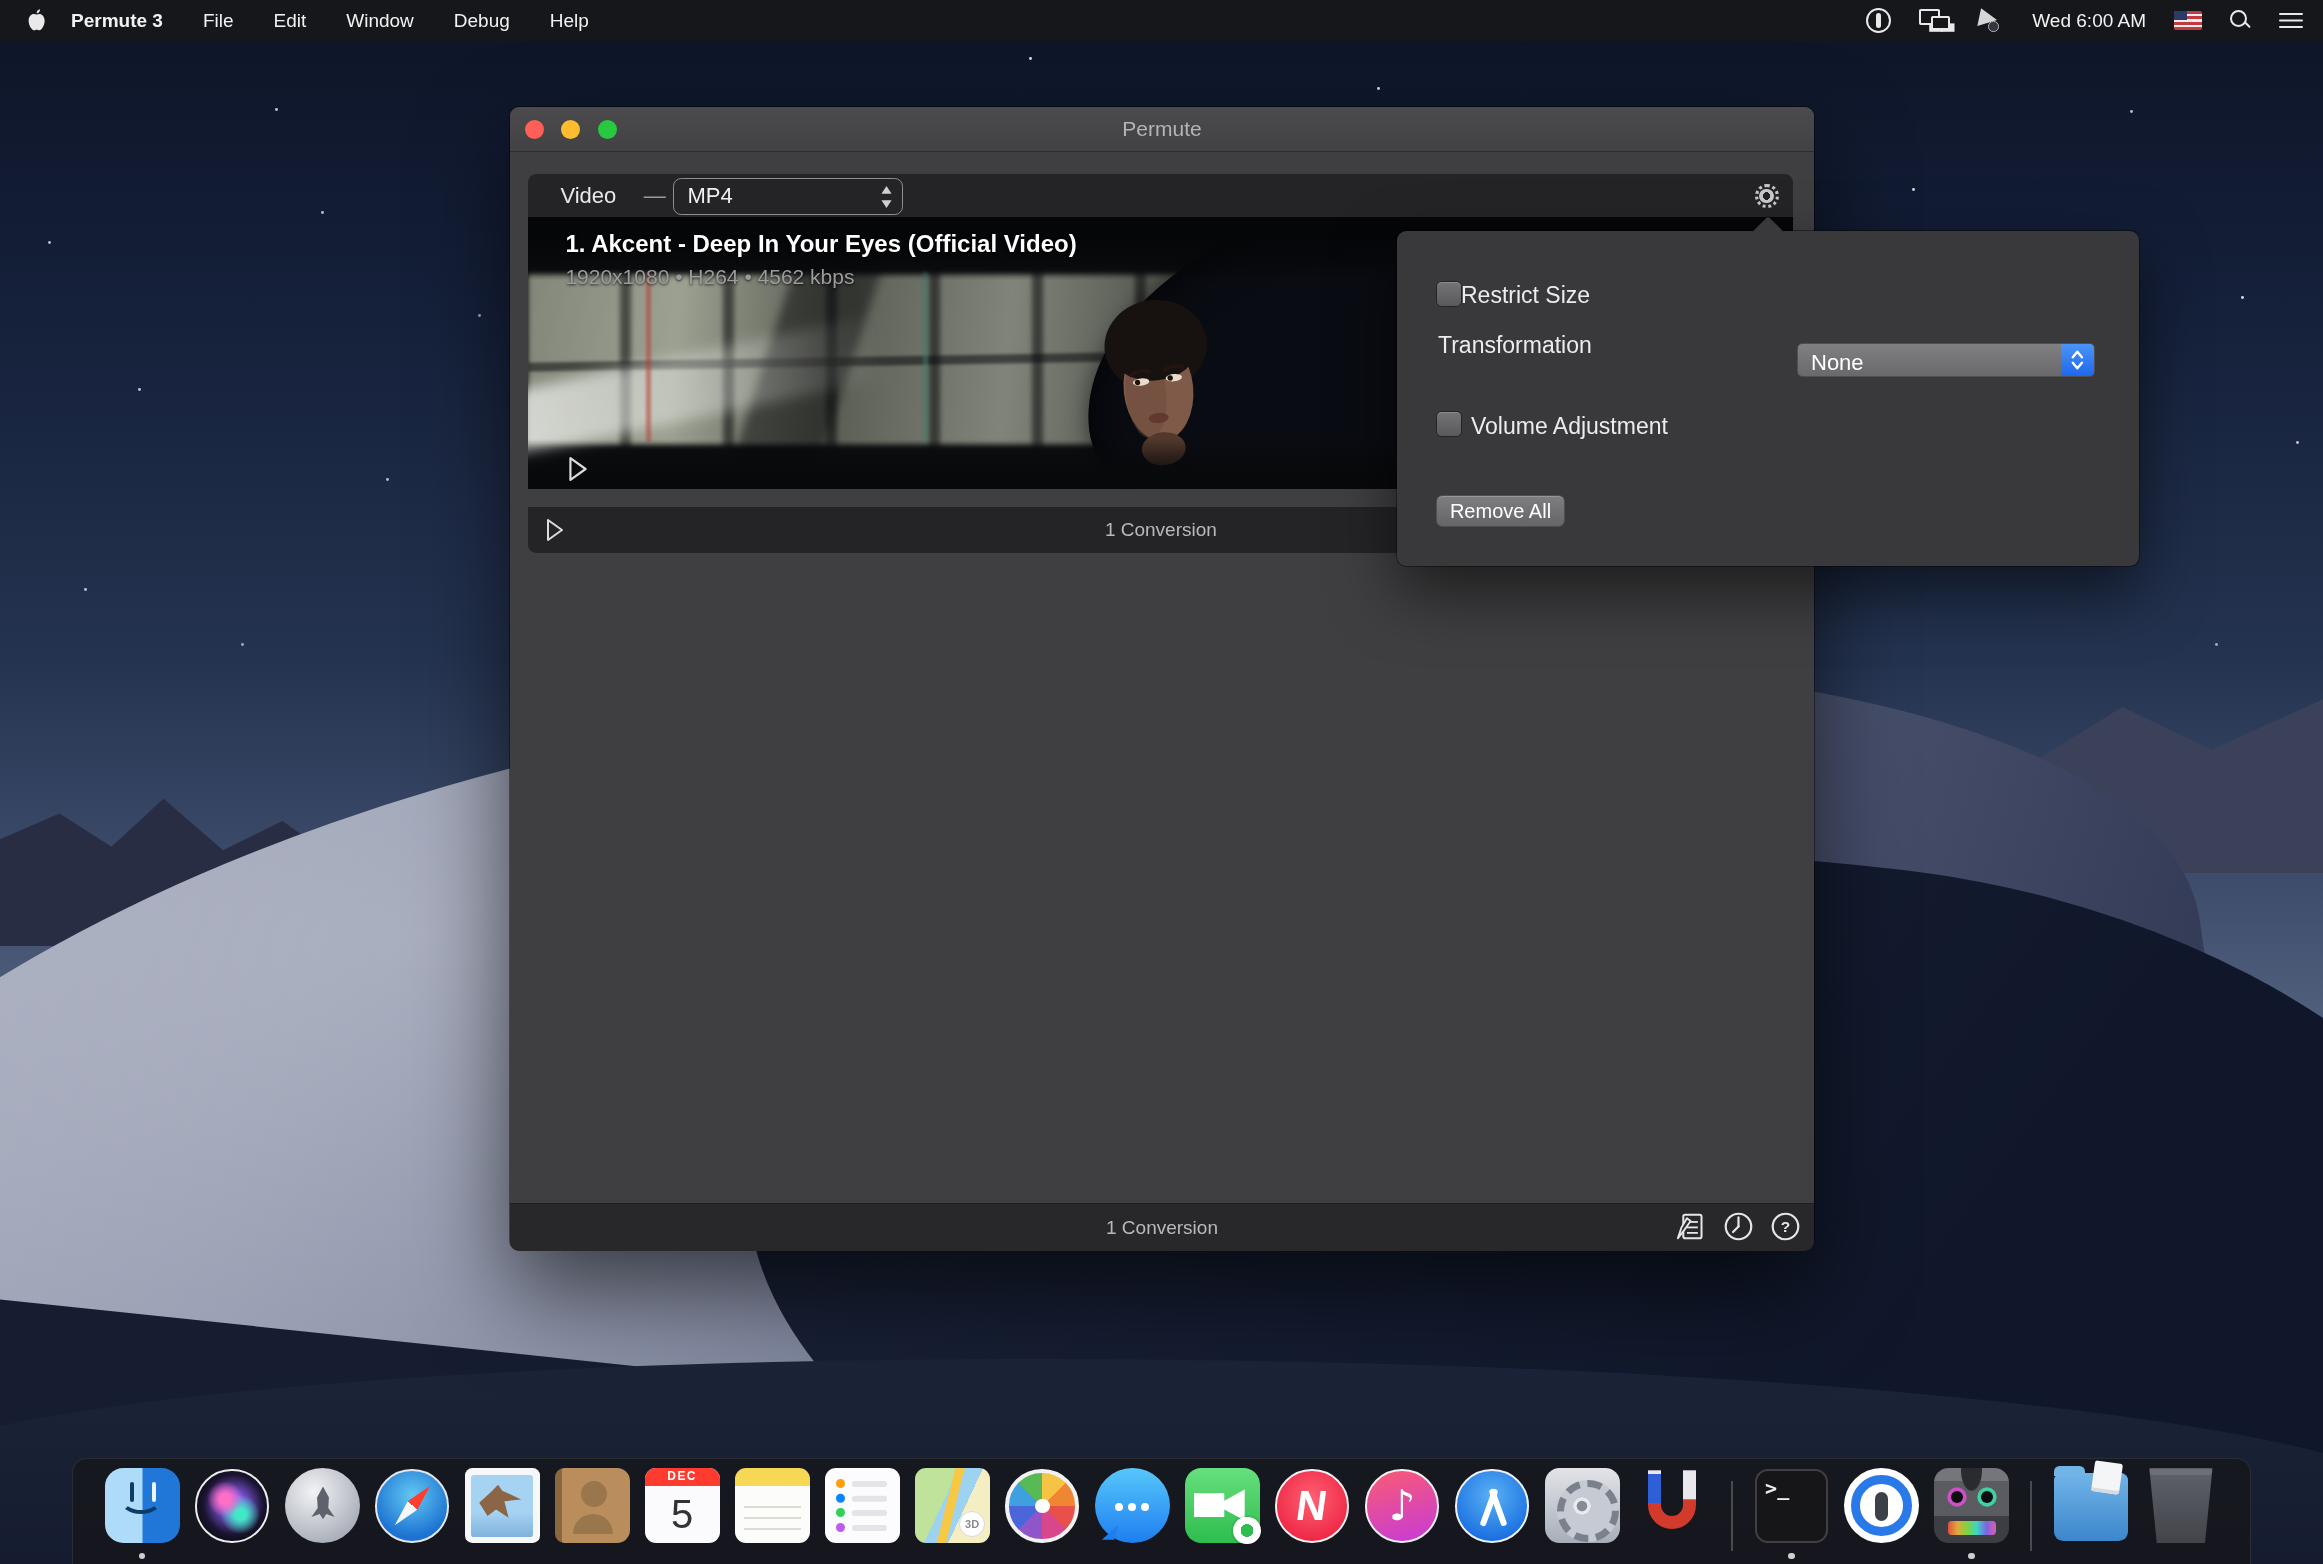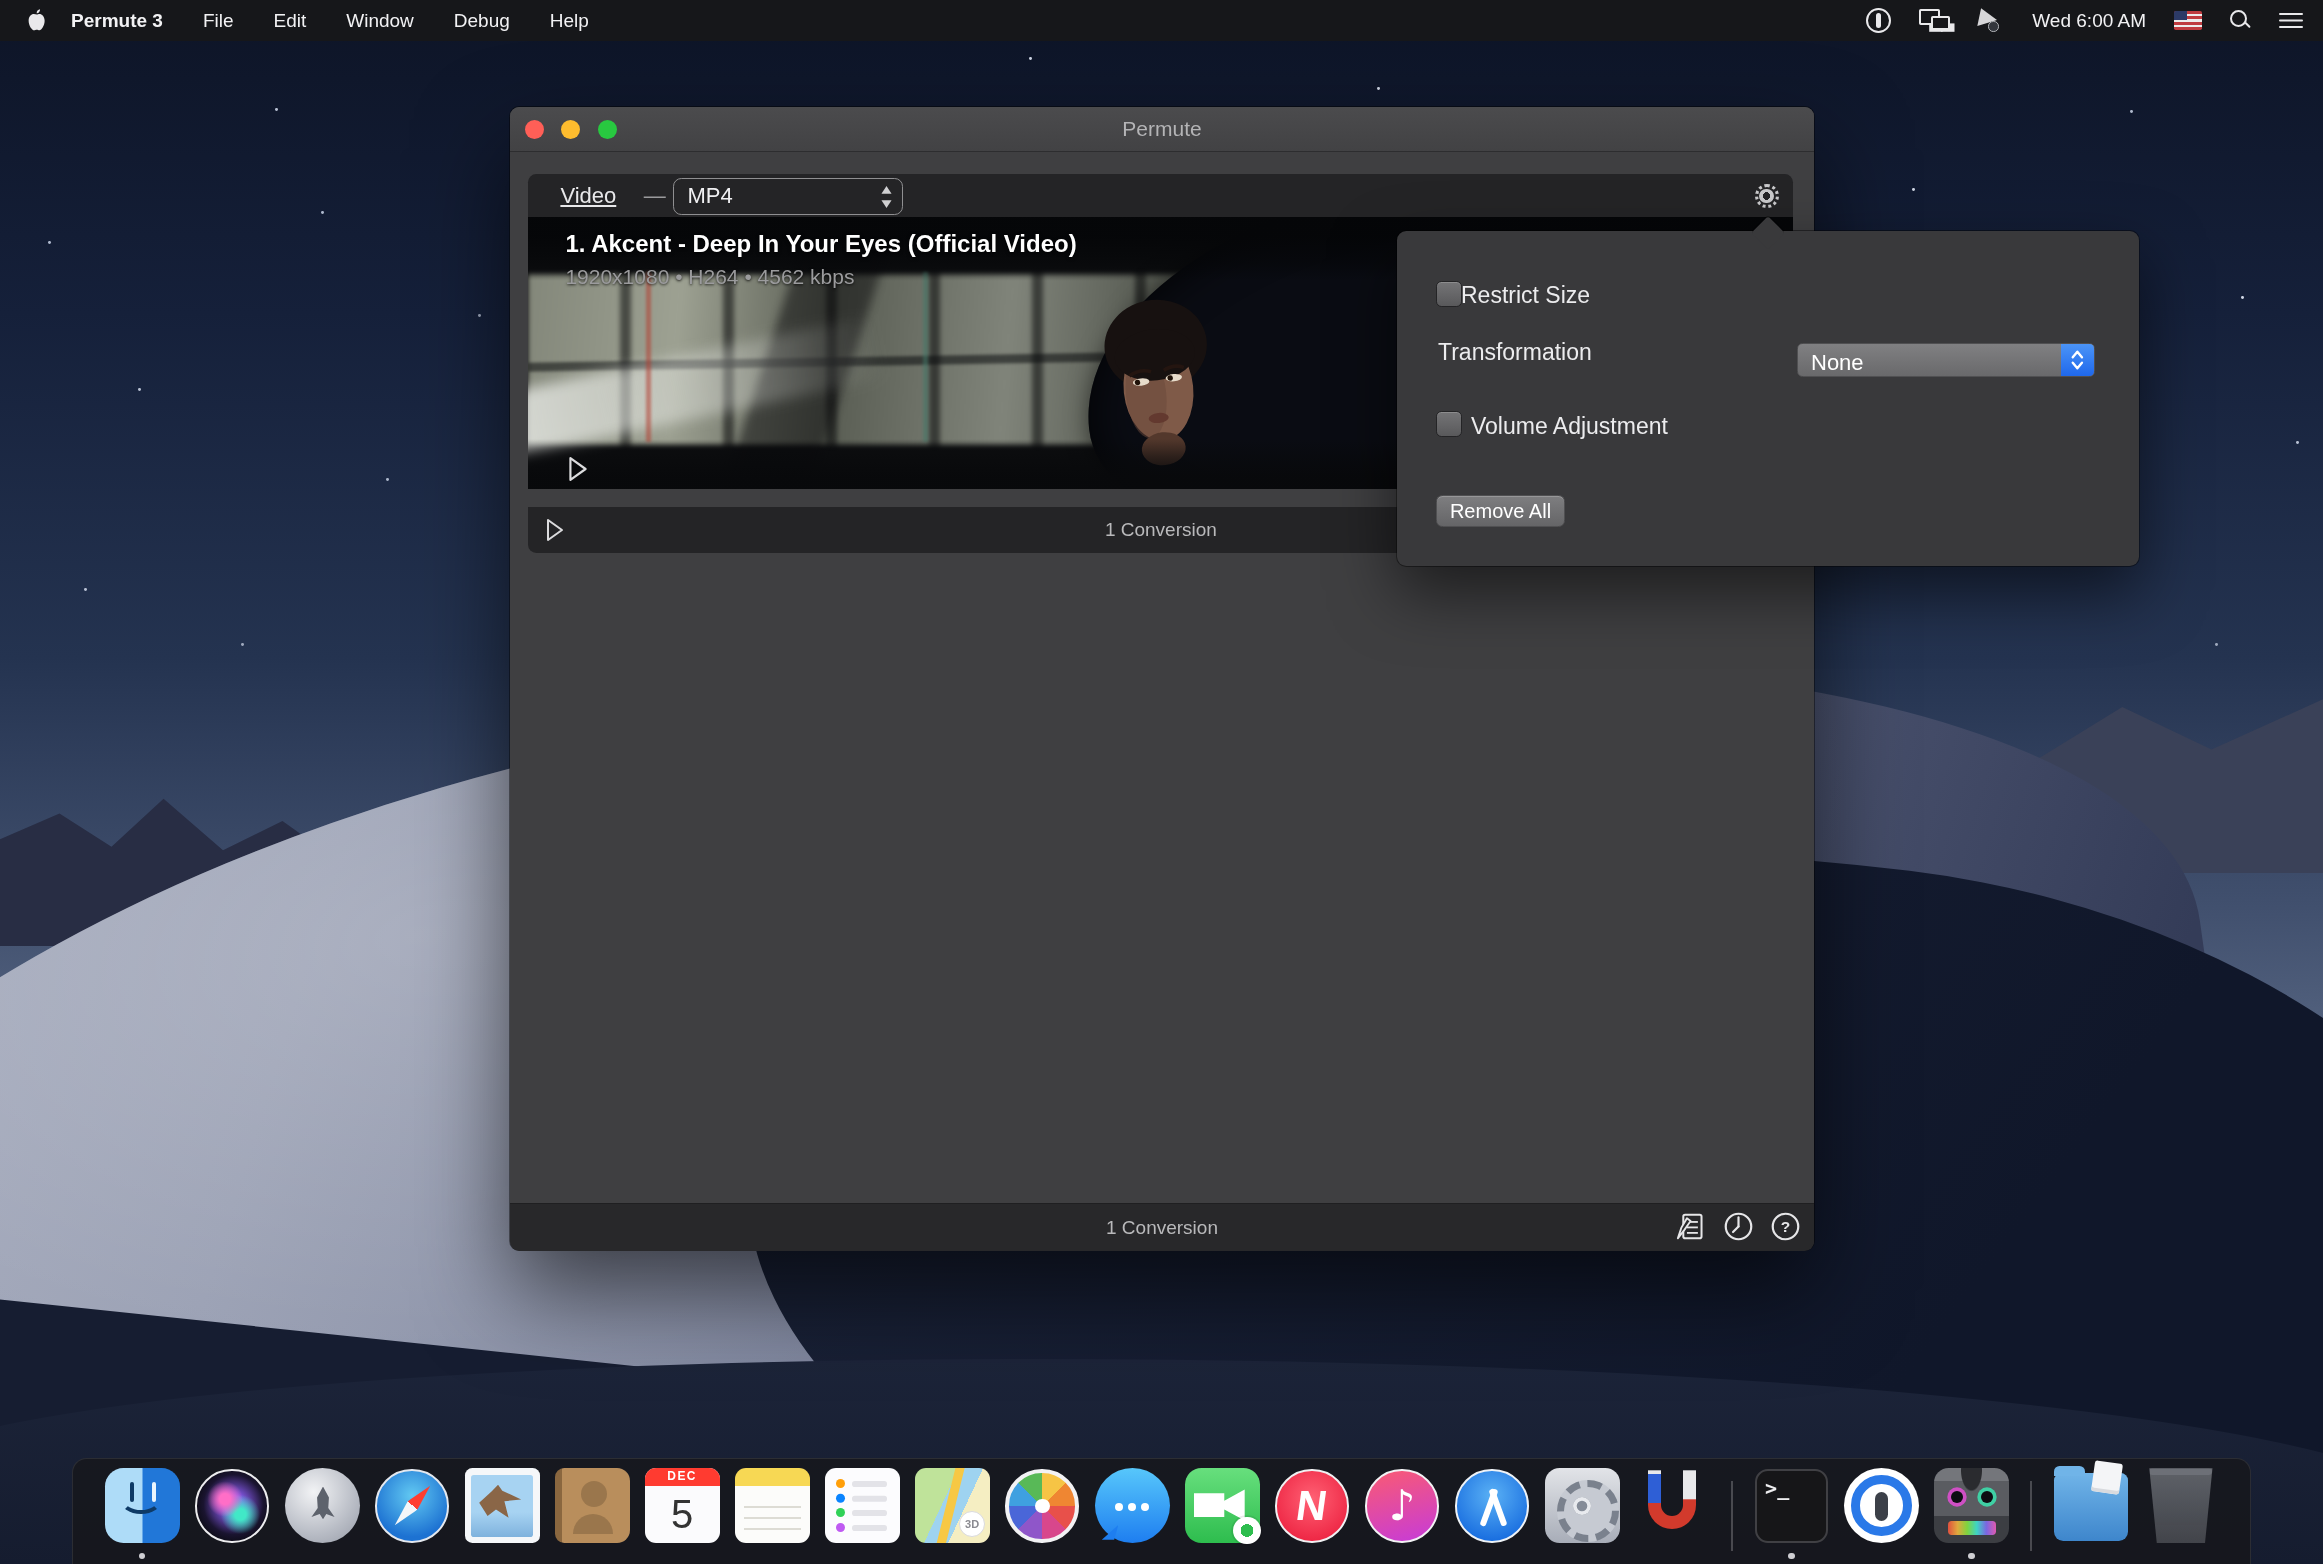--- a/index.html
+++ b/index.html
@@ -76,21 +76,21 @@
   .tl.red{left:14.7px;background:#ff5f57;}
   .tl.yellow{left:51px;background:#febc2e;}
   .tl.green{left:88px;background:#28c840;}
   #wintitle{position:absolute;left:0;right:0;top:0;height:44px;line-height:44px;text-align:center;
     color:#b4b4b6;font-size:21px;}
 
   
   #card{position:absolute;left:18.4px;top:67px;width:1265px;height:379px;}
   #cardheader{position:absolute;left:0;top:0;right:0;height:43px;background:#242426;border-radius:8.3px 8.3px 0 0;
     display:flex;align-items:center;color:#e8e8ea;font-size:22px;}
-  .tb-label{margin-left:32px;text-decoration:underline;}
+  .tb-label{margin-left:32px;}
   .tb-dash{margin-left:27.5px;color:#9a9a9c;}
   #formatpopup{position:absolute;left:145px;top:3.7px;width:230px;height:37px;border:1.8px solid #8f8f91;border-radius:8.3px;
     box-sizing:border-box;display:flex;align-items:center;color:#f0f0f2;font-size:22px;}
   #formatpopup .val{margin-left:13px;}
   #formatpopup svg{position:absolute;right:9.2px;top:6.4px;}
   #gearbtn{position:absolute;right:13px;top:8.3px;width:27.5px;height:27.5px;}
   #gearbtn::before{content:"";position:absolute;inset:1.8px;border-radius:50%;border:3.7px dotted #c9c9cb;}
   #gearbtn::after{content:"";position:absolute;inset:6.4px;border-radius:50%;
     background:radial-gradient(circle,#242426 0 3.7px,#c9c9cb 3.7px 7.8px,transparent 7.8px);}
 
@@ -134,21 +134,21 @@
 
   
   #popover{left:1397px;top:231px;width:742px;height:335px;z-index:8;background:#39393b;border-radius:9.2px;
     box-shadow:0 26px 64px rgba(0,0,0,.55),0 0 0 0.9px rgba(0,0,0,.4);color:#ececee;font-size:23px;}
   #poparrow{position:absolute;left:359px;top:-10px;width:24px;height:24px;background:#39393b;
     transform:rotate(45deg);border-radius:3.7px;box-shadow:-0.9px -0.9px 0 rgba(0,0,0,.35);}
   .chk{position:absolute;width:26px;height:26px;border-radius:5.5px;border:0.9px solid #242426;box-sizing:border-box;
     background:linear-gradient(180deg,#747476,#59595b);box-shadow:inset 0 0.9px 0 rgba(255,255,255,.18);}
   #chk-restrict{left:39px;top:50px;}
   #lbl-restrict{position:absolute;left:64px;top:51px;}
-  #lbl-transform{position:absolute;left:41px;top:108px;}
+  #lbl-transform{position:absolute;left:41px;top:101px;}
   #popup-transform{position:absolute;left:400px;top:112px;width:298px;height:34px;border-radius:5.5px;
     background:linear-gradient(180deg,#808082,#69696b);border:0.9px solid #505052;box-sizing:border-box;
     display:flex;align-items:flex-end;overflow:hidden;}
   #popup-transform .val{margin-left:13px;font-size:22px;color:#fff;}
   .bluecap{position:absolute;right:0;top:0;bottom:0;width:33px;background:linear-gradient(180deg,#4b94f7,#1f68ec);
     display:flex;align-items:center;justify-content:center;}
   #chk-volume{left:39px;top:180px;}
   #lbl-volume{position:absolute;left:74px;top:182px;}
   #removeall{position:absolute;left:39px;top:264px;width:129px;height:32px;border-radius:6.4px;
     background:linear-gradient(180deg,#7e7e80,#656567);border:0.9px solid #505052;color:#fff;font-size:20px;

